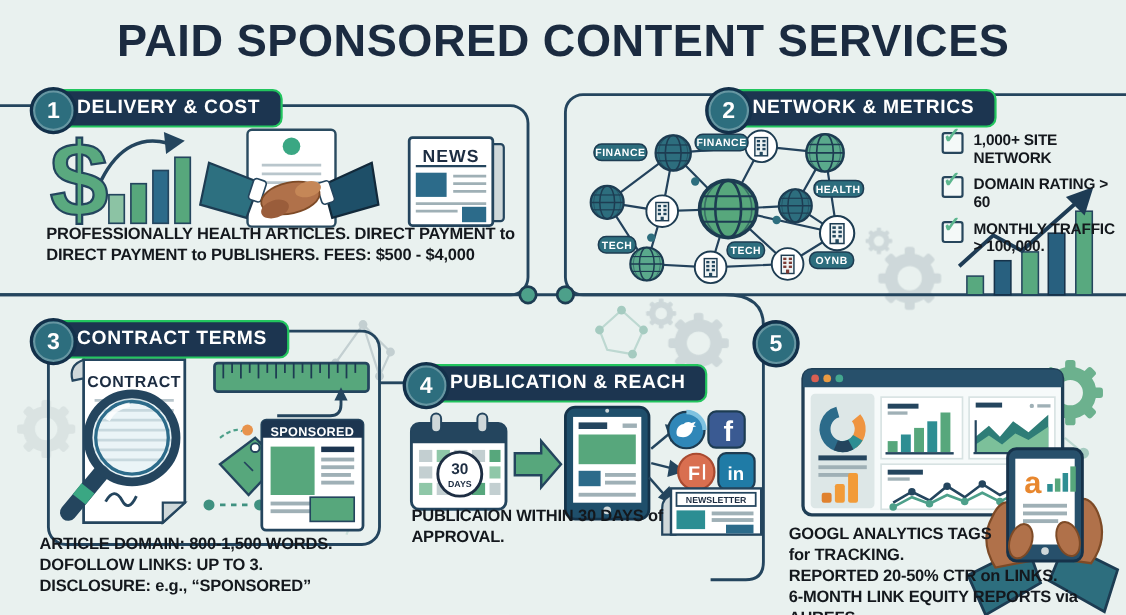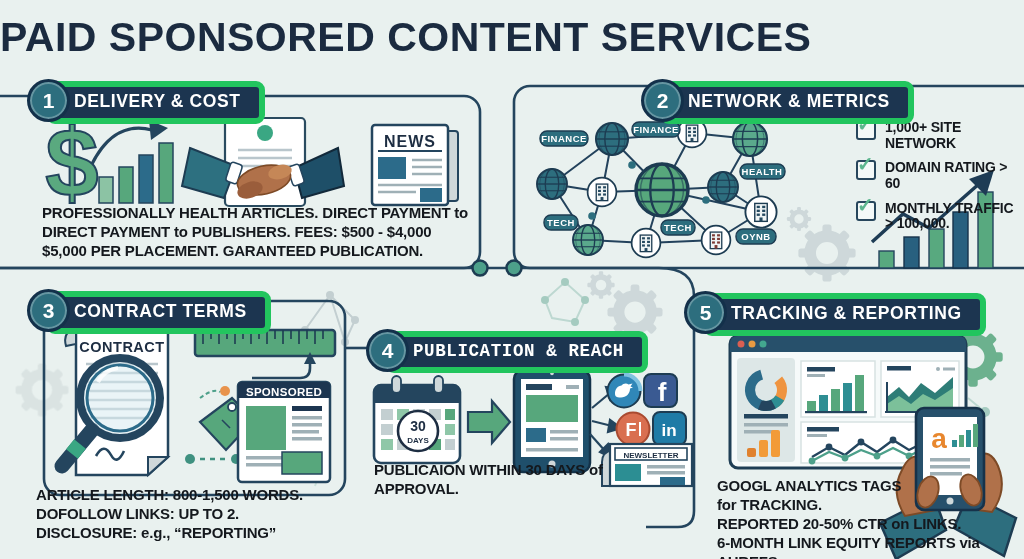--- a/index.html
+++ b/index.html
@@ -1,24 +1,24 @@
 <!DOCTYPE html>
 <html><head>
 <meta charset="utf-8">
 <style>
   html,body{margin:0;padding:0;}
   .stage{position:relative;width:1024px;height:559px;background:#e9f1ef;overflow:hidden;
          font-family:"Liberation Sans", sans-serif;color:#14181d;}
-  .title{position:absolute;left:0;top:14px;width:1024px;
+  .title{position:absolute;left:0;top:14px;width:1024px;text-align:center;
          font-size:41px;font-weight:800;color:#1b2b40;letter-spacing:.5px;}
   .badge{position:absolute;width:37px;height:37px;border-radius:50%;background:#2d6e7e;
          border:3px solid #13304a;color:#fff;font-weight:800;font-size:21px;
          display:flex;align-items:center;justify-content:center;z-index:6;
          box-shadow:inset 0 0 0 2px rgba(255,255,255,.28);}
-  .pill{position:absolute;background:#1c3550;border:6px solid #22c55e;color:#fff;
+  .pill{position:absolute;background:#1c3550;border:2px solid #22c55e;color:#fff;
         font-weight:800;font-size:17.5px;letter-spacing:.6px;padding:4px 18px 6px 22px;
         border-radius:9px;z-index:5;white-space:nowrap;}
   .desc{position:absolute;font-size:15px;line-height:1.26;font-weight:600;z-index:4;
         letter-spacing:-.2px;}
   .desc .b{font-weight:800;}
   .desc .heading{font-weight:800;}
   .checklist{position:absolute;left:856px;top:120px;width:165px;z-index:4;}
   .check-item{display:flex;gap:9px;margin-bottom:9px;font-size:14px;font-weight:700;
               line-height:1.12;letter-spacing:-.2px;}
   .checkbox{position:relative;flex:0 0 16px;width:16px;height:16px;border:2.5px solid #27465c;
@@ -437,29 +437,27 @@
   <div class="badge" style="left:27px;top:79px;">1</div>
   <div class="pill" style="left:46px;top:81px;">DELIVERY &amp; COST</div>
 
   <div class="badge" style="left:641px;top:79px;">2</div>
   <div class="pill" style="left:660px;top:81px;">NETWORK &amp; METRICS</div>
 
   <div class="badge" style="left:27px;top:289px;">3</div>
   <div class="pill" style="left:46px;top:291px;">CONTRACT TERMS</div>
 
   <div class="badge" style="left:366px;top:329px;">4</div>
-  <div class="pill" style="left:385px;top:331px;font-family:Liberation Mono, monospace;">PUBLICATION &amp; REACH</div>
+  <div class="pill" style="left:385px;top:331px;">PUBLICATION &amp; REACH</div>
 
   <div class="badge" style="left:684px;top:291px;">5</div>
-  <div class="pill" style="left:703px;top:293px;">TRACKING &amp; REPORTING</div>
 
   <div class="desc" style="left:42px;top:204px;width:436px;">
     <div><span>PROFESSIONALLY HEALTH ARTICLES. DIRECT PAYMENT to</span></div>
     <div><span class="b">DIRECT PAYMENT</span><span> to PUBLISHERS. </span><span class="b">FEES: $500 - $4,000</span></div>
-    <div><span>$5,000 PER PLACEMENT. </span><span class="b">GARANTEED</span><span> PUBLICATION.</span></div>
   </div>
 
   <div class="checklist">
     <div class="check-item">
       <span class="checkbox">
           <span class="mark">✓</span>
         </span>
       <span>1,000+ SITE NETWORK</span>
     </div>
     <div class="check-item">
@@ -470,23 +468,23 @@
     </div>
     <div class="check-item">
       <span class="checkbox">
           <span class="mark">✓</span>
         </span>
       <span>MONTHLY TRAFFIC &gt; 100,000.</span>
     </div>
   </div>
 
   <div class="desc" style="left:36px;top:486px;width:320px;">
-    <div><span class="b">ARTICLE LENGTH:</span><span> 800-1,500 WORDS.</span></div>
-    <div><span class="b">DOFOLLOW LINKS:</span><span> UP TO 2.</span></div>
-    <div><span class="b">DISCLOSURE:</span><span> e.g., “REPORTING”</span></div>
+    <div><span class="b">ARTICLE DOMAIN:</span><span> 800-1,500 WORDS.</span></div>
+    <div><span class="b">DOFOLLOW LINKS:</span><span> UP TO 3.</span></div>
+    <div><span class="b">DISCLOSURE:</span><span> e.g., “SPONSORED”</span></div>
   </div>
 
   <div class="desc" style="left:374px;top:461px;width:300px;">
     <div>PUBLICAION WITHIN 30 DAYS of APPROVAL.</div>
   </div>
 
   <div class="desc" style="left:717px;top:477px;width:300px;">
     <div class="heading">GOOGL ANALYTICS TAGS</div>
     <div>for TRACKING.</div>
     <div>REPORTED 20-50% CTR on LINKS.</div>

